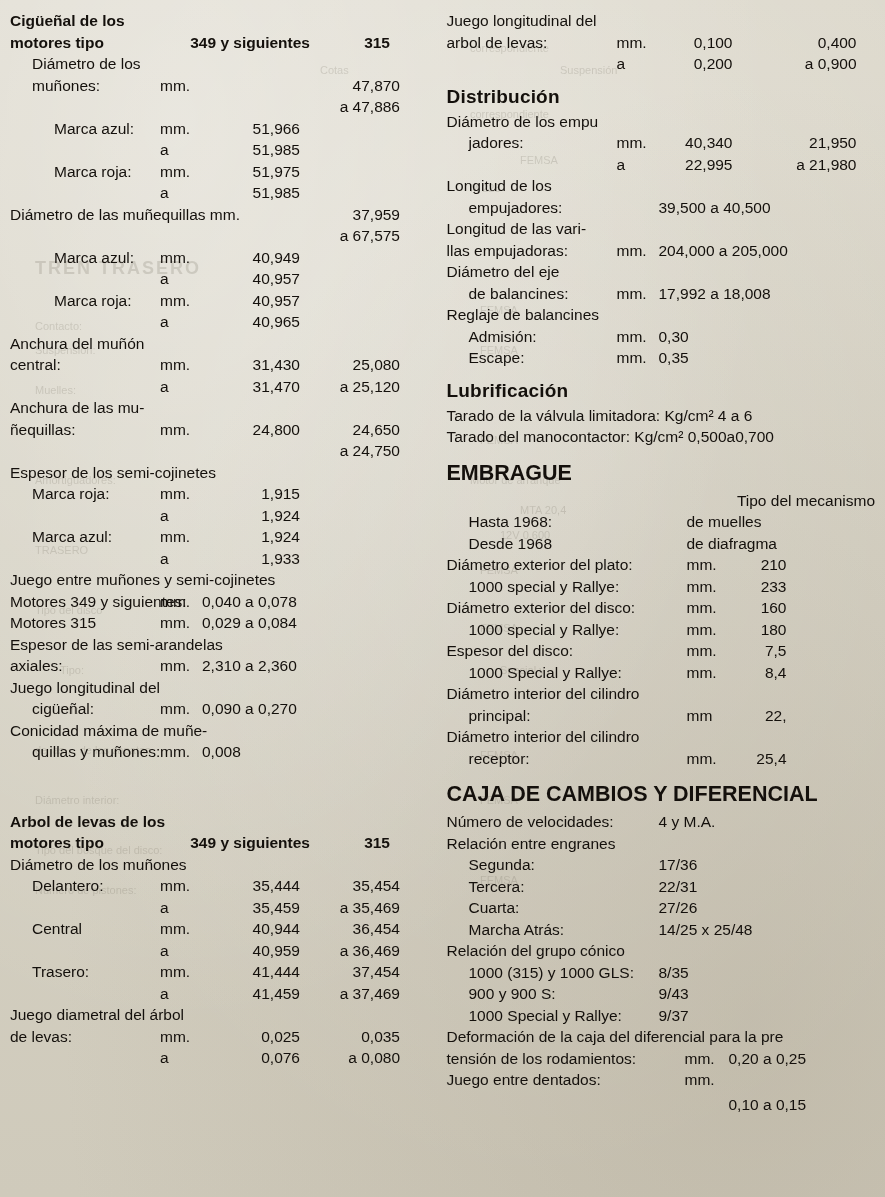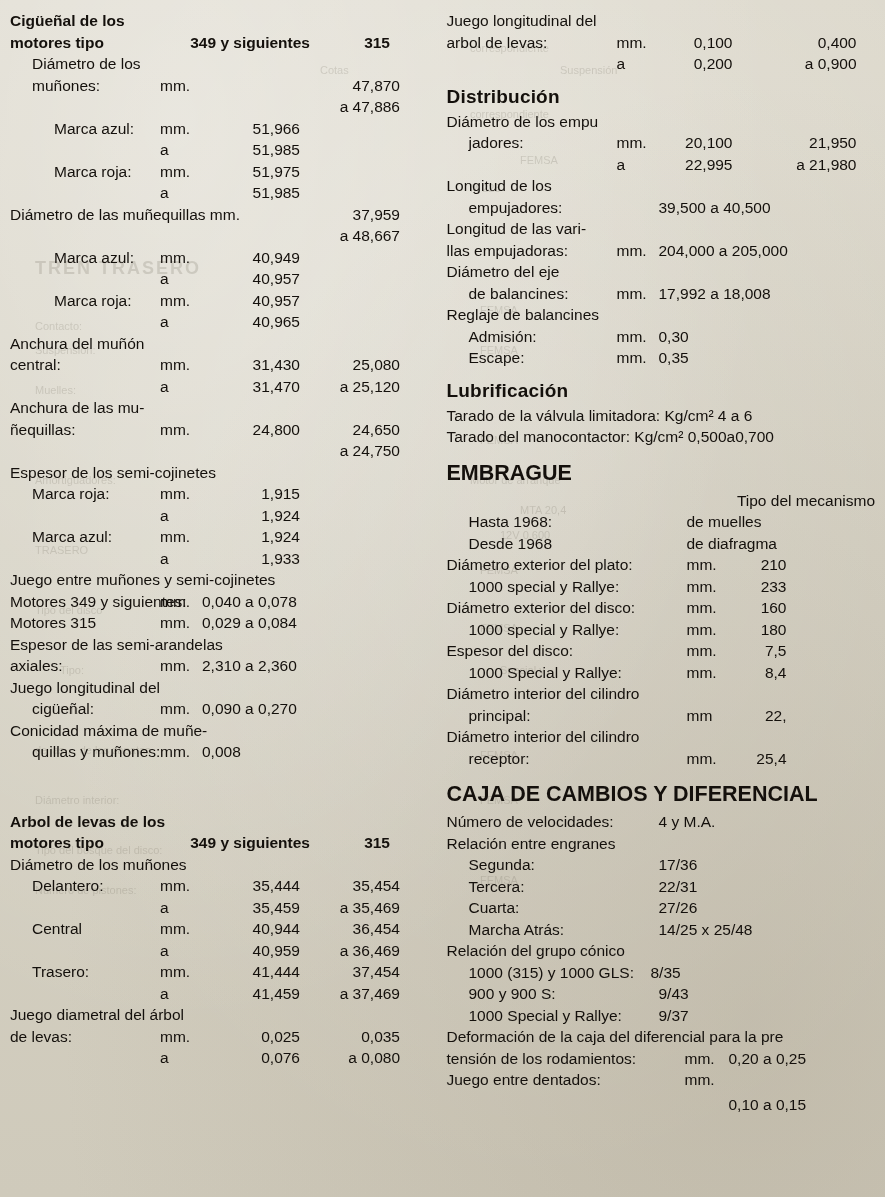--- a/index.html
+++ b/index.html
@@ -151,21 +151,21 @@
           <span class="lbl ind2"></span>
           <span class="unit" style="left: 150px;">a</span>
           <span class="c1" style="left: 180px; width: 110px;">51,985</span>
         </div>
         <div class="row" style="min-height: 21.5px;">
           <span class="lbl">Diámetro de las muñequillas mm.</span>
           <span class="c2" style="left: 300px; width: 90px;">37,959</span>
         </div>
         <div class="row" style="min-height: 21.5px;">
           <span class="lbl"></span>
-          <span class="c2" style="left: 300px; width: 90px;">a 48,667</span>
+          <span class="c2" style="left: 300px; width: 90px;">a 67,575</span>
         </div>
         <div class="row" style="min-height: 21.5px;">
           <span class="lbl ind2">Marca azul:</span>
           <span class="unit" style="left: 150px;">mm.</span>
           <span class="c1" style="left: 180px; width: 110px;">40,949</span>
         </div>
         <div class="row" style="min-height: 21.5px;">
           <span class="lbl ind2"></span>
           <span class="unit" style="left: 150px;">a</span>
           <span class="c1" style="left: 180px; width: 110px;">40,957</span>
@@ -351,21 +351,21 @@
           <span class="c1" style="left: 196px; width: 90px;">0,200</span>
           <span class="c2" style="left: 320px; width: 90px;">a 0,900</span>
         </div>
         <h2 class="sec">Distribución</h2>
         <div class="row" style="min-height: 21.5px;">
           <span class="lbl">Diámetro de los empu</span>
         </div>
         <div class="row" style="min-height: 21.5px;">
           <span class="lbl ind1">jadores:</span>
           <span class="unit" style="left: 170px;">mm.</span>
-          <span class="c1" style="left: 196px; width: 90px;">20,100</span>
+          <span class="c1" style="left: 196px; width: 90px;">40,340</span>
           <span class="c2" style="left: 320px; width: 90px;">21,950</span>
         </div>
         <div class="row" style="min-height: 21.5px;">
           <span class="lbl ind1"></span>
           <span class="unit" style="left: 170px;">a</span>
           <span class="c1" style="left: 196px; width: 90px;">22,995</span>
           <span class="c2" style="left: 320px; width: 90px;">a 21,980</span>
         </div>
         <div class="row" style="min-height: 21.5px;">
           <span class="lbl">Longitud de los</span>
@@ -486,21 +486,21 @@
         </div>
         <div class="row" style="min-height: 21.5px;">
           <span class="lbl ind1">Marcha Atrás:</span>
           <span class="unit" style="left: 212px;">14/25 x 25/48</span>
         </div>
         <div class="row" style="min-height: 21.5px;">
           <span class="lbl">Relación del grupo cónico</span>
         </div>
         <div class="row" style="min-height: 21.5px;">
           <span class="lbl ind1">1000 (315) y 1000 GLS:</span>
-          <span class="unit" style="left: 204px;">8/35</span>
+          <span class="unit" style="left: 212px;">8/35</span>
         </div>
         <div class="row" style="min-height: 21.5px;">
           <span class="lbl ind1">900 y 900 S:</span>
           <span class="unit" style="left: 212px;">9/43</span>
         </div>
         <div class="row" style="min-height: 21.5px;">
           <span class="lbl ind1">1000 Special y Rallye:</span>
           <span class="unit" style="left: 212px; text-align: right;">9/37</span>
         </div>
         <div class="row">

